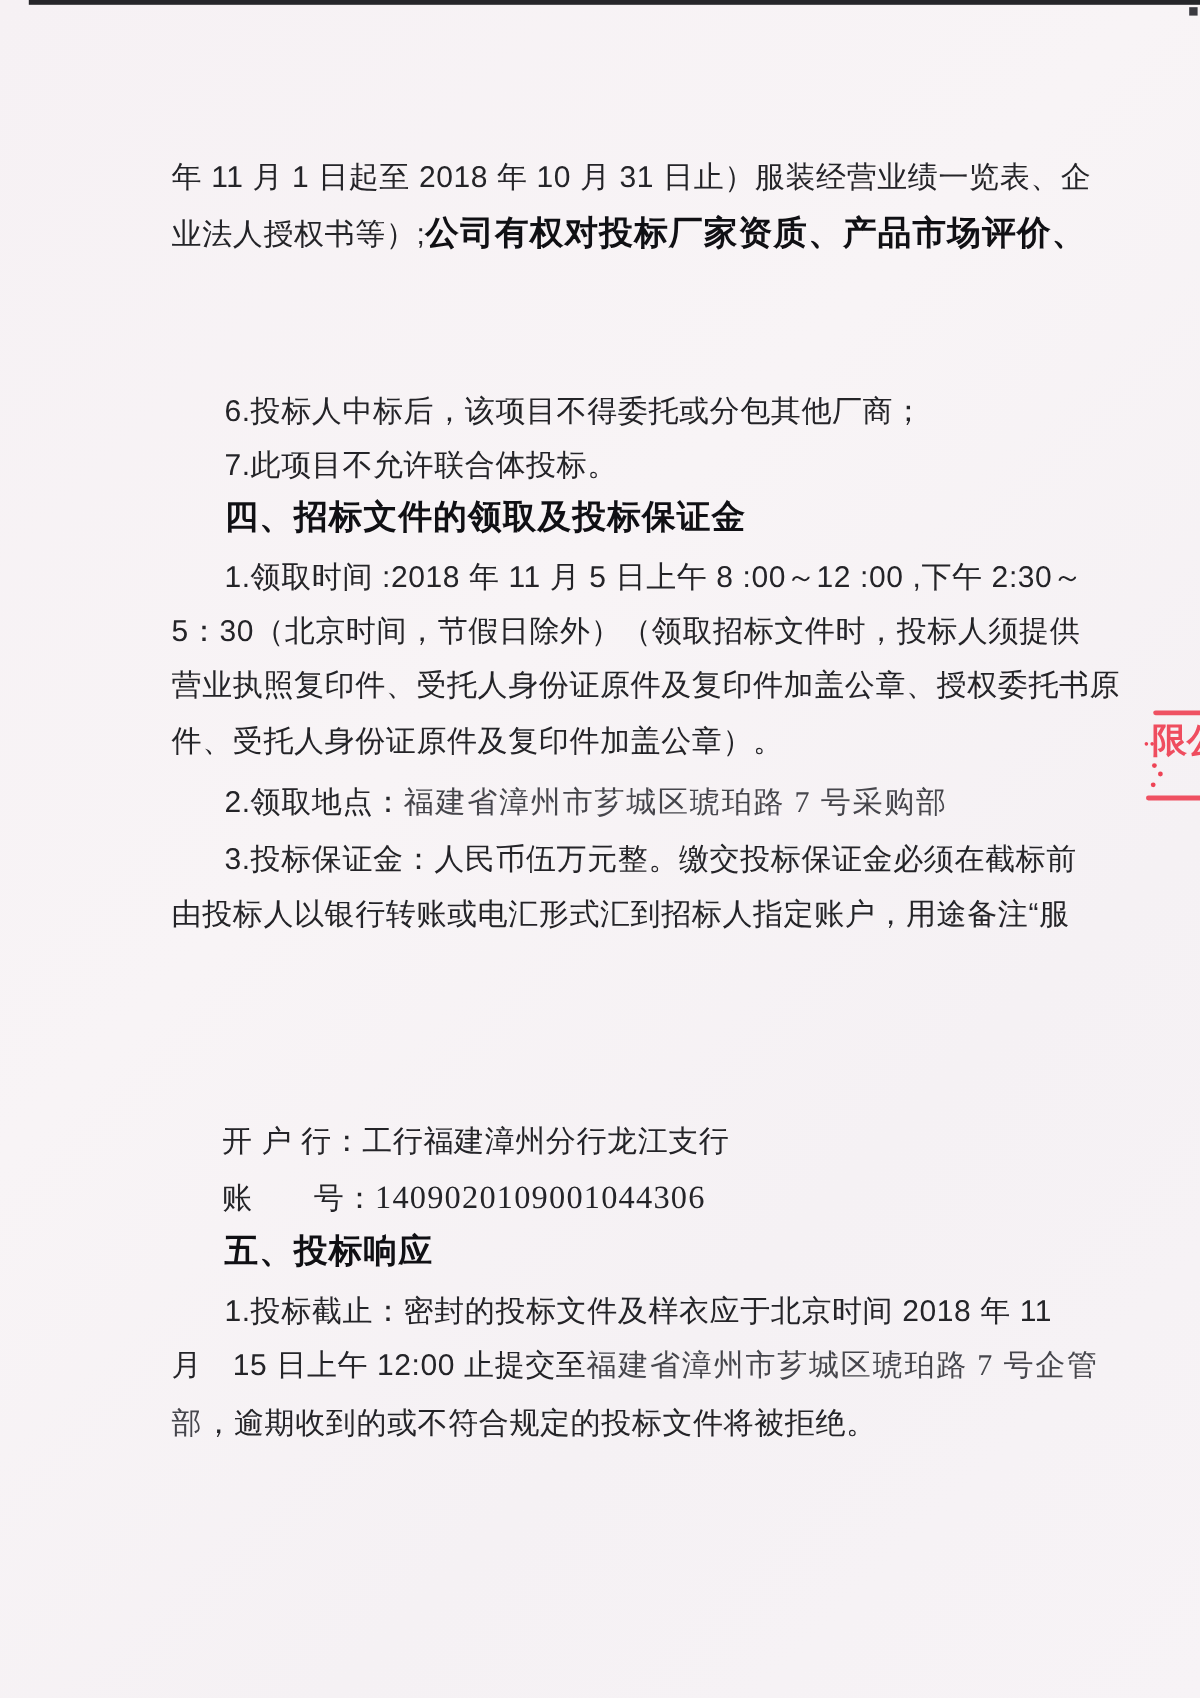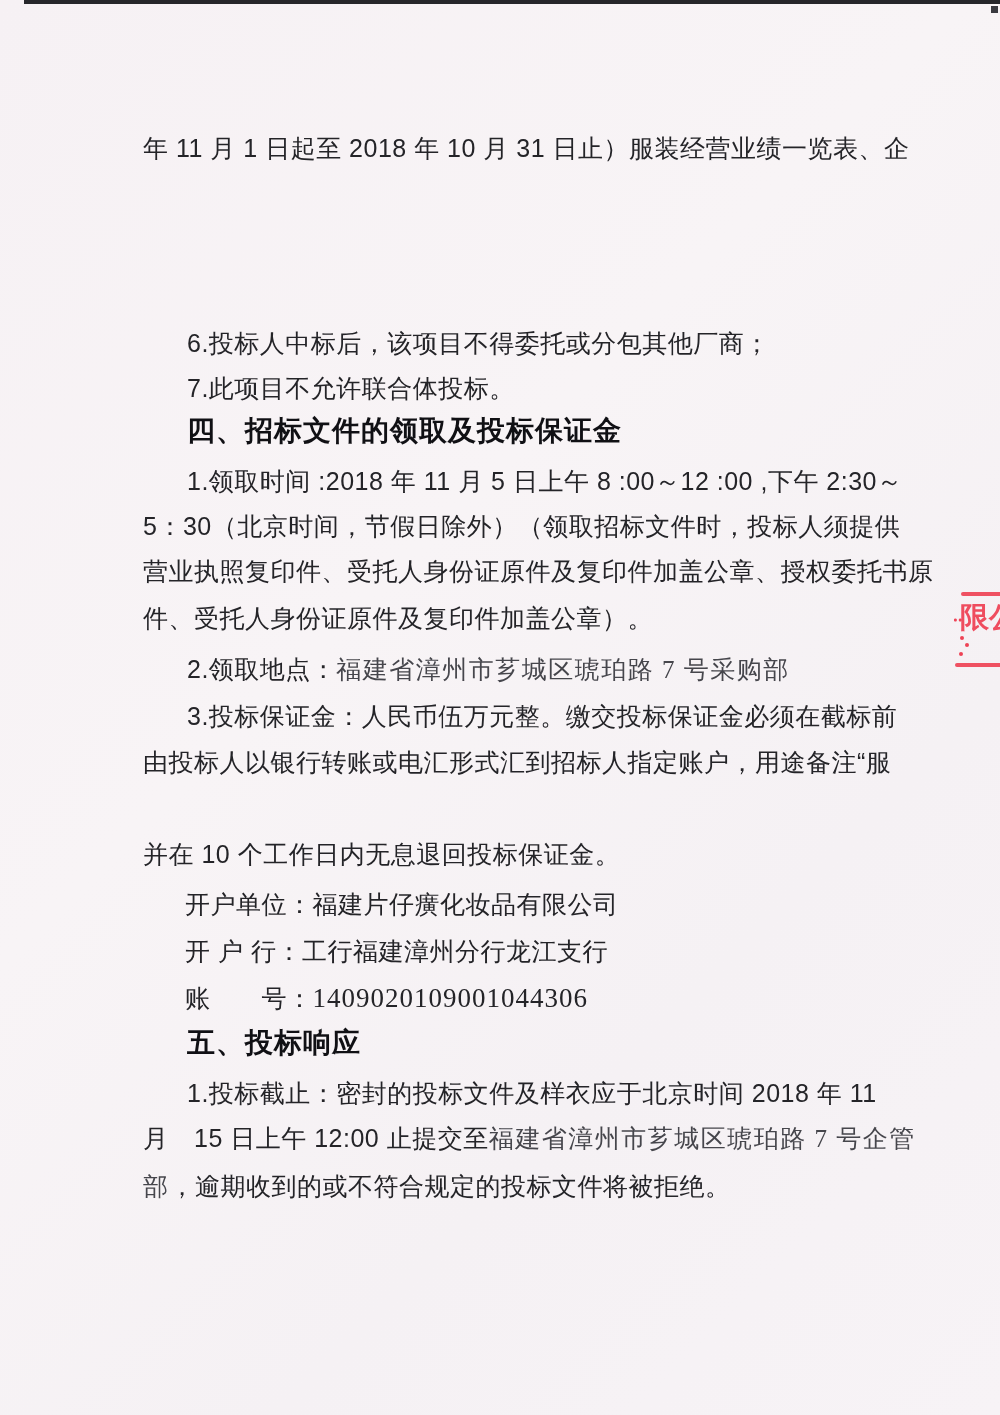--- a/index.html
+++ b/index.html
@@ -103,20 +103,21 @@
 </head>
 <body>
 
 <div class="page">
 
   <div class="scan-edge-top"></div>
   <div class="scan-corner-mark"></div>
 
   <div class="line" style="top:131px;left:143px"><span>年 11 月 1 日起至 2018 年 10 月 31 日止）服装经营业绩一览表、企</span></div>
 
+  <div class="line" style="top:177px;left:143px"><span>业法人授权书等）;</span><span class="seg-b">公司有权对投标厂家资质、产品市场评价、</span></div>
 
 
 
   <div class="line" style="top:326px;left:187px"><span>6.投标人中标后，该项目不得委托或分包其他厂商；</span></div>
 
   <div class="line" style="top:371px;left:187px"><span>7.此项目不允许联合体投标。</span></div>
 
   <div class="line boldline" style="top:414px;left:187px"><span>四、招标文件的领取及投标保证金</span></div>
 
   <div class="line" style="top:464px;left:187px"><span>1.领取时间 :2018 年 11 月 5 日上午 8 :00～12 :00 ,下午 2:30～</span></div>
@@ -127,23 +128,21 @@
 
   <div class="line" style="top:601px;left:143px"><span>件、受托人身份证原件及复印件加盖公章）。</span></div>
 
   <div class="line" style="top:652px;left:187px"><span>2.领取地点：</span><span class="seg-kai">福建省漳州市芗城区琥珀路 7 号采购部</span></div>
 
   <div class="line" style="top:699px;left:187px"><span>3.投标保证金：人民币伍万元整。缴交投标保证金必须在截标前</span></div>
 
   <div class="line" style="top:745px;left:143px"><span>由投标人以银行转账或电汇形式汇到招标人指定账户，用途备注“服</span></div>
 
 
-  <div class="line" style="top:837px;left:143px"><span>并在 10 个工作日内无息退回投标保证金。</span></div>
 
-  <div class="line" style="top:887px;left:185px"><span>开户单位：福建片仔癀化妆品有限公司</span></div>
 
   <div class="line" style="top:934px;left:185px"><span>开 户 行：工行福建漳州分行龙江支行</span></div>
 
   <div class="line" style="top:981px;left:185px"><span>账　　号：</span><span class="seg-num">1409020109001044306</span></div>
 
   <div class="line boldline" style="top:1026px;left:187px"><span>五、投标响应</span></div>
 
   <div class="line" style="top:1076px;left:187px"><span>1.投标截止：密封的投标文件及样衣应于北京时间 2018 年 11</span></div>
 
   <div class="line" style="top:1121px;left:143px"><span>月　15 日上午 12:00 止提交至</span><span class="seg-kai">福建省漳州市芗城区琥珀路 7 号企管</span></div>

